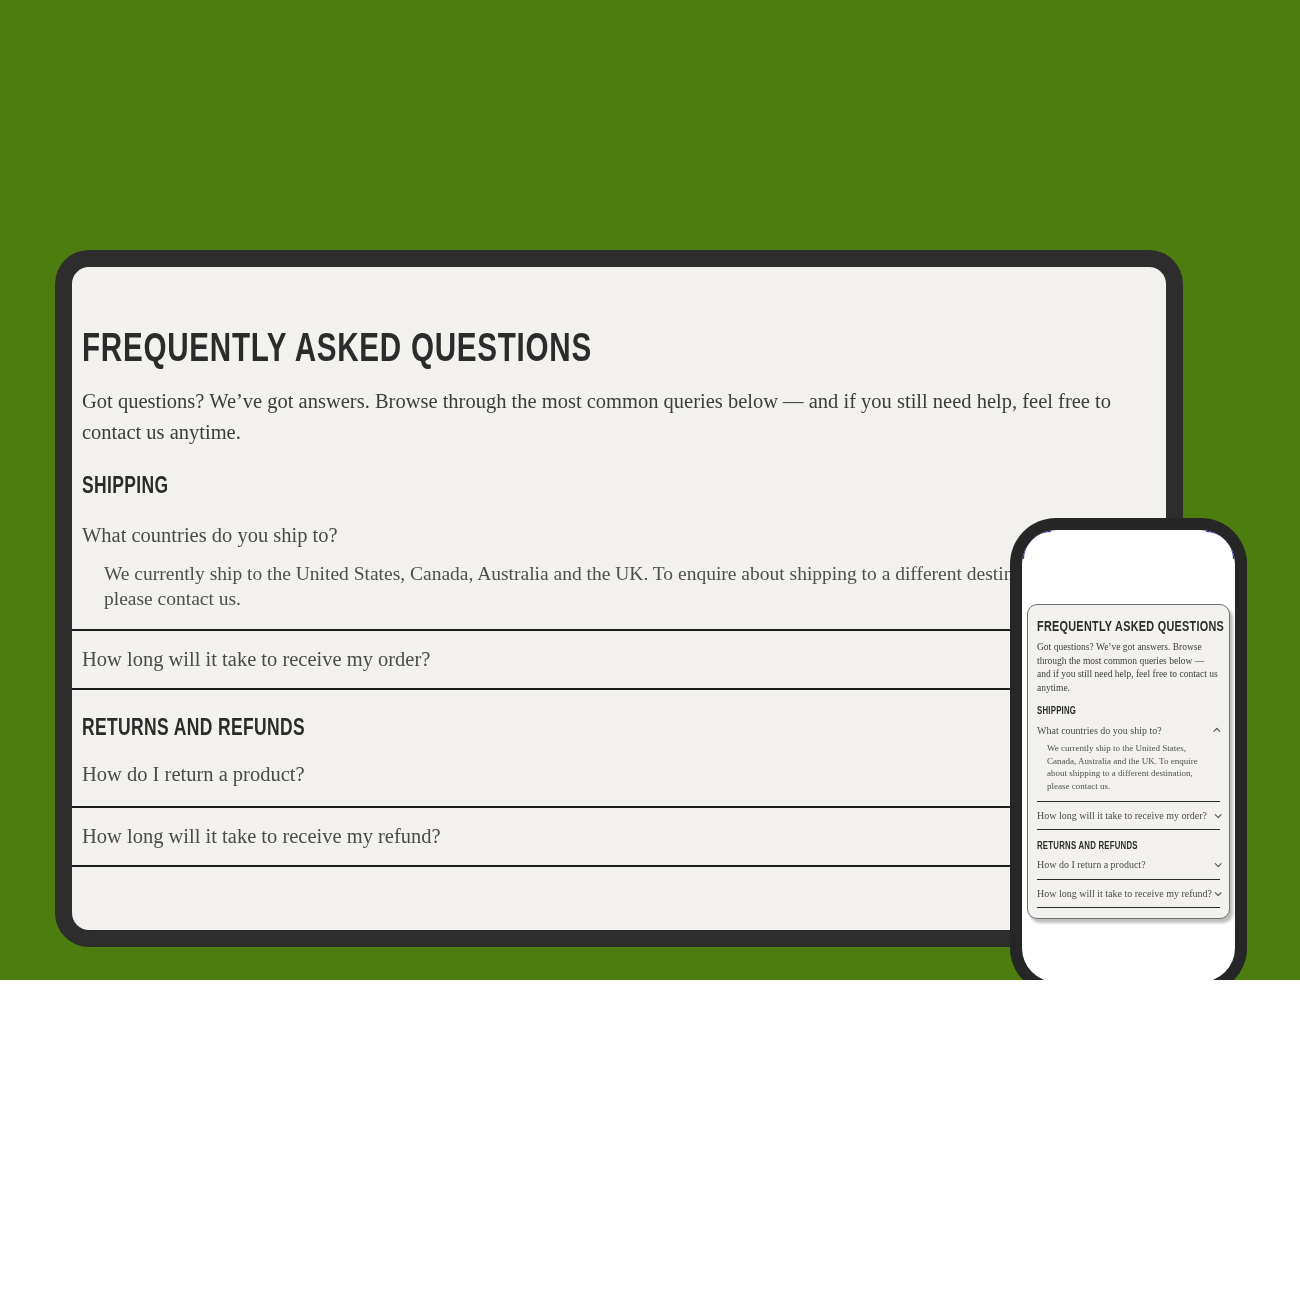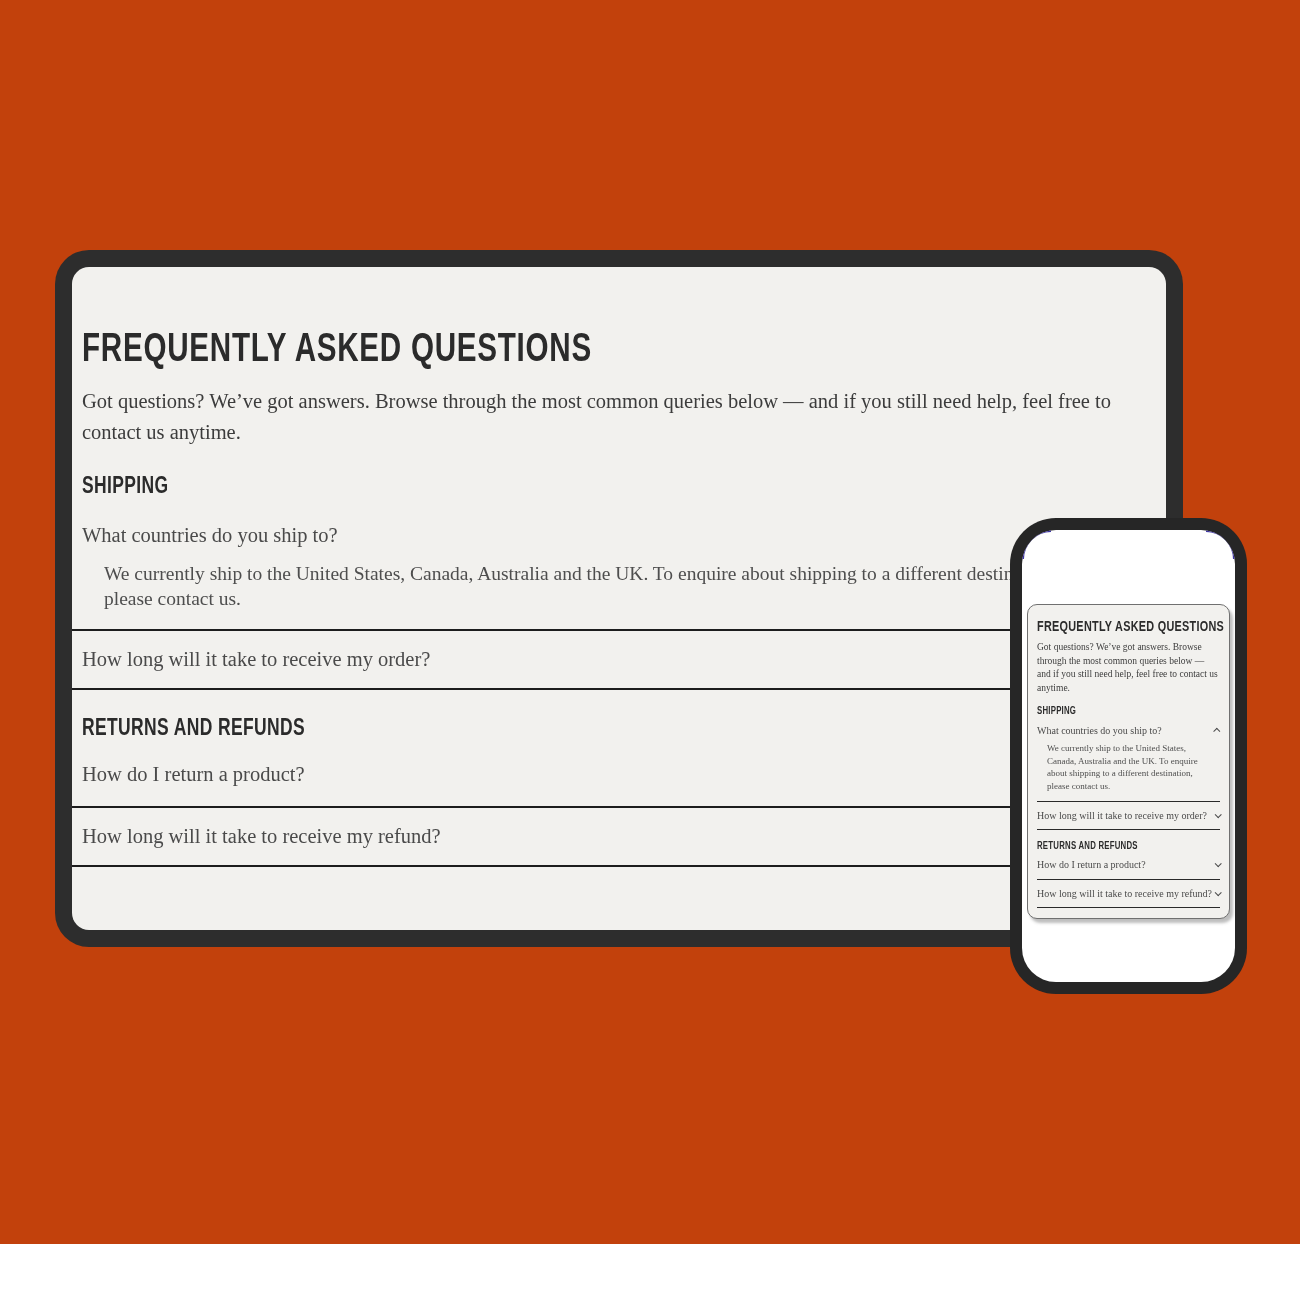--- a/index.html
+++ b/index.html
@@ -1,21 +1,21 @@
 <!DOCTYPE html>
 <html><head>
 <meta charset="utf-8">
 <style>
   * { margin:0; padding:0; box-sizing:border-box; }
   html,body { width:1300px; height:1300px; }
   body { font-family:"Liberation Serif", serif; }
 
   .stage {
-    position:relative; width:1300px; height:1244px;
-    background:#c2410c; overflow:hidden;
+    position:relative; width:1300px; height:980px;
+    background:#4d7c0f; overflow:hidden;
   }
 
   
   .tablet {
     position:absolute; left:55px; top:250px; width:1128px; height:697px;
     background:#2d2d2d; border-radius:34px;
   }
   .tablet-screen {
     position:absolute; inset:17px; background:#f2f1ee; border-radius:17px;
     overflow:hidden; padding:56px 10px 0 10px;

